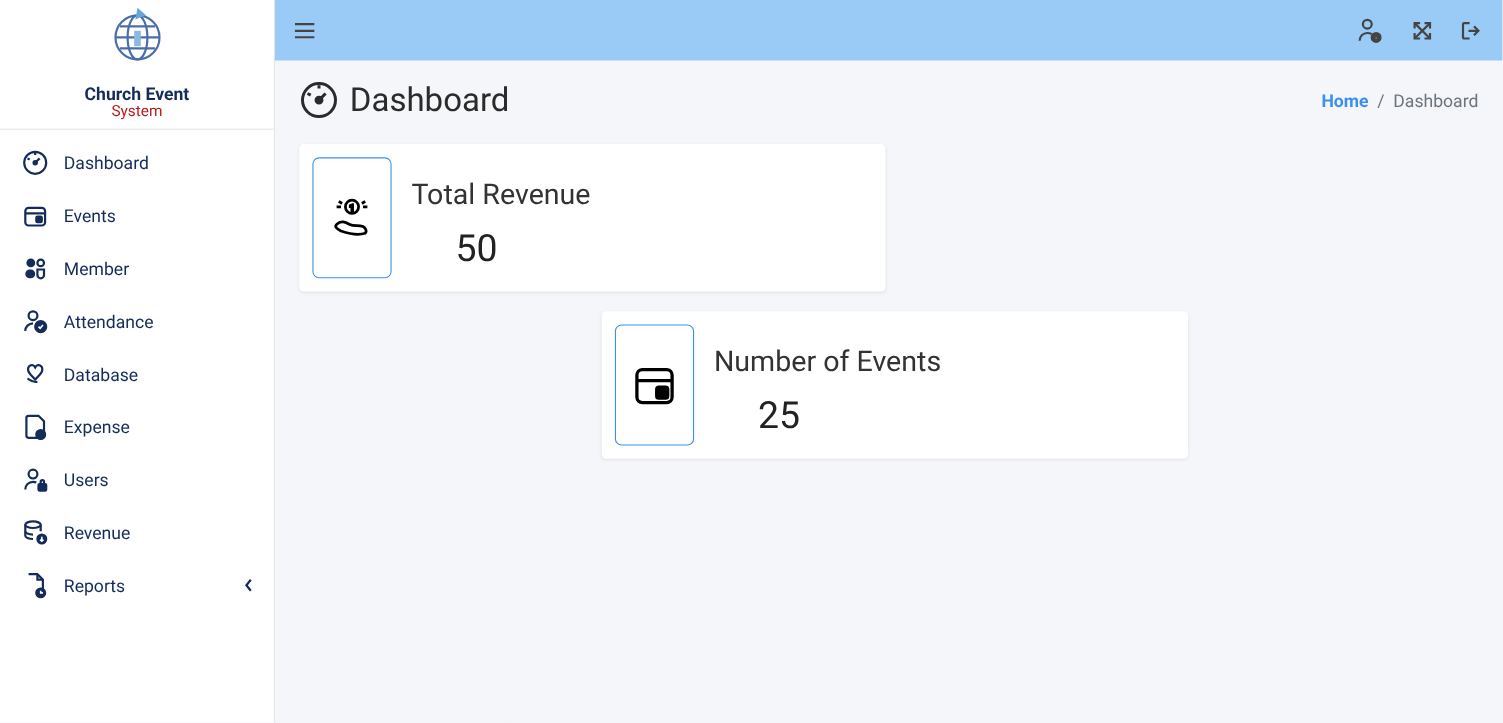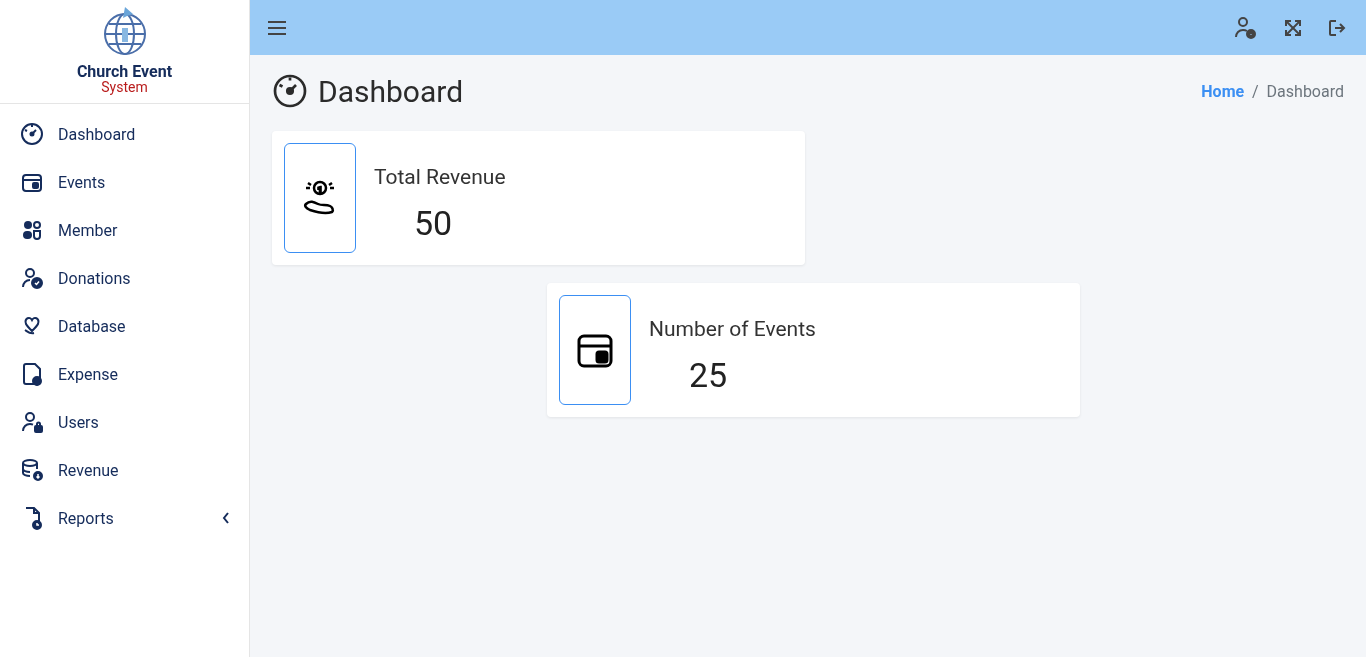--- a/index.html
+++ b/index.html
@@ -1,20 +1,20 @@
 <!DOCTYPE html>
 <html><head>
 <meta charset="utf-8">
 <style>
 * { margin: 0; padding: 0; box-sizing: border-box; font-family: -apple-system, BlinkMacSystemFont, "Segoe UI", Roboto, sans-serif; }
 body { display: flex; width: 1366px; height: 657px; background: #f4f6f9; overflow: hidden; }
 .sidebar { width: 250px; background: #fff; height: 100%; display: flex; flex-direction: column; border-right: 1px solid #e5e5e5; }
 .logo-area { padding: 4px 10px 8px; text-align: center; border-bottom: 1px solid #e5e5e5; }
 .logo-img { width: 56px; height: 56px; margin: 0 auto; }
-.logo-title { font-weight: 700; color: #152c5b; font-size: 16px; margin-top: 2px; }
+.logo-title { font-weight: 700; color: #152c5b; font-size: 16px; margin-top: 16px; }
 .logo-sub { color: #b91c1c; font-size: 14px; margin-top: -2px; }
 .nav { padding-top: 6px; }
 .nav-item { display: flex; align-items: center; padding: 13px 18px; color: #152c5b; cursor: pointer; font-size: 16px; position: relative; }
 .nav-item .icon { width: 28px; height: 22px; display: flex; align-items: center; justify-content: center; margin-right: 12px; }
 .nav-item .chev { position: absolute; right: 18px; }
 .main { flex: 1; display: flex; flex-direction: column; }
 .topbar { height: 55px; background: #9acbf6; display: flex; align-items: center; padding: 0 18px; color: #555; }
 .topbar .menu-toggle { cursor: pointer; color: #444; }
 .topbar .spacer { flex: 1; }
 .topbar .tb-icon { margin-left: 26px; cursor: pointer; color: #444; }
@@ -23,21 +23,21 @@
 .page-title-wrap { display: flex; align-items: center; gap: 10px; }
 .page-title { font-size: 30px; color: #2b2b2b; font-weight: 400; }
 .breadcrumb { font-size: 16px; color: #6c757d; }
 .breadcrumb a { color: #3b8ff3; text-decoration: none; font-weight: bold; }
 .cards { display: flex; flex-wrap: wrap; gap: 18px; }
 .card { background: #fff; border-radius: 4px; box-shadow: 0 1px 3px rgba(0,0,0,0.08); display: flex; align-items: center; padding: 12px; }
 .card.wide { width: 533px; }
 .card.center { width: 533px; margin-left: 275px; }
 .card-iconbox { width: 72px; height: 110px; border: 1.5px solid #3b8ff3; border-radius: 6px; display: flex; align-items: center; justify-content: center; margin-right: 18px; }
 .card-body { display: flex; flex-direction: column; gap: 14px; }
-.card-label { font-size: 21px; color: #333; margin-top: 12px; }
+.card-label { font-size: 26px; color: #333; margin-top: 12px; }
 .card-value { font-size: 34px; color: #222; margin-left: 40px; }
 svg { display: block; }
 </style>
 </head>
 <body>
 
 <aside class="sidebar">
   <div class="logo-area">
     <div class="logo-img">
       <svg viewBox="0 0 56 56" width="56" height="56">
@@ -90,21 +90,21 @@
     </div>
     <div class="nav-item">
       <span class="icon">
         <svg width="24" height="24" viewBox="0 0 24 24" fill="none" stroke="#152c5b" stroke-width="2">
             <circle cx="10" cy="7" r="4"></circle>
             <path d="M3 21 c0-4 3-7 7-7"></path>
             <circle cx="17" cy="17" r="5" fill="#152c5b"></circle>
             <path d="M15 17 l1.5 1.5 L19 15.5" stroke="#fff" stroke-width="1.5"></path>
           </svg>
       </span>
-      <span>Donations</span>
+      <span>Attendance</span>
     </div>
     <div class="nav-item">
       <span class="icon">
         <svg width="24" height="24" viewBox="0 0 24 24" fill="none" stroke="#152c5b" stroke-width="2">
             <path d="M12 6 C14 2 20 4 18 10 C17 12 14 15 12 17 C10 15 7 12 6 10 C4 4 10 2 12 6 Z"></path>
             <path d="M5 16 C8 18 10 20 14 19"></path>
           </svg>
       </span>
       <span>Database</span>
     </div>

